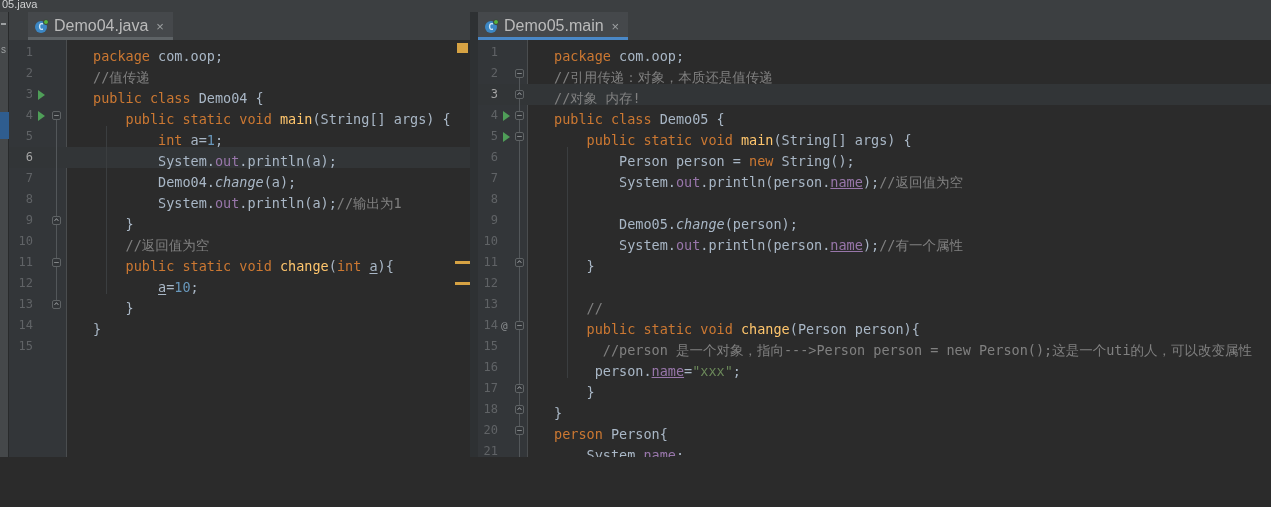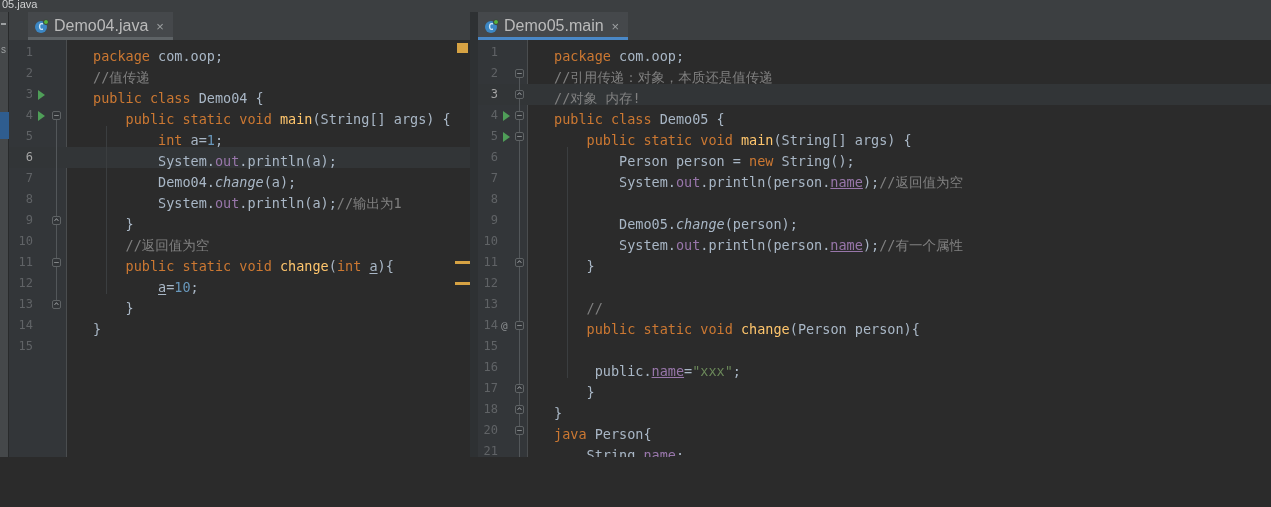--- a/index.html
+++ b/index.html
@@ -408,29 +408,29 @@
               </span>
               <span class="code-cell">
                 <pre><span class="s-def">    </span><span class="s-kw">public static void</span><span class="s-def"> </span><span class="s-mth">change</span><span class="s-def">(Person person){</span></pre>
               </span>
             </div>
             <div class="code-row">
               <span class="ln">15</span>
               <span class="arrow-slot"></span>
               <span class="fold-slot"></span>
               <span class="code-cell">
-                <pre><span class="s-def">      </span></pre>
+                <pre><span class="s-def">      </span><span class="s-cmt">//person 是一个对象，指向---&gt;Person person = new Person();这是一个uti的人，可以改变属性</span></pre>
               </span>
             </div>
             <div class="code-row">
               <span class="ln">16</span>
               <span class="arrow-slot"></span>
               <span class="fold-slot"></span>
               <span class="code-cell">
-                <pre><span class="s-def">     public.</span><span class="s-fld">name</span><span class="s-def">=</span><span class="s-str">"xxx"</span><span class="s-def">;</span></pre>
+                <pre><span class="s-def">     person.</span><span class="s-fld">name</span><span class="s-def">=</span><span class="s-str">"xxx"</span><span class="s-def">;</span></pre>
               </span>
             </div>
             <div class="code-row">
               <span class="ln">17</span>
               <span class="arrow-slot"></span>
               <span class="fold-slot">
                 <span class="fold-box end">^</span>
               </span>
               <span class="code-cell">
                 <pre><span class="s-def">    }</span></pre>
@@ -446,29 +446,29 @@
                 <pre><span class="s-def">}</span></pre>
               </span>
             </div>
             <div class="code-row">
               <span class="ln">20</span>
               <span class="arrow-slot"></span>
               <span class="fold-slot">
                 <span class="fold-box">−</span>
               </span>
               <span class="code-cell">
-                <pre><span class="s-kw">java</span><span class="s-def"> Person{</span></pre>
+                <pre><span class="s-kw">person</span><span class="s-def"> Person{</span></pre>
               </span>
             </div>
             <div class="code-row">
               <span class="ln">21</span>
               <span class="arrow-slot"></span>
               <span class="fold-slot"></span>
               <span class="code-cell">
-                <pre><span class="s-def">    String </span><span class="s-fld">name</span><span class="s-def">;</span></pre>
+                <pre><span class="s-def">    System </span><span class="s-fld">name</span><span class="s-def">;</span></pre>
               </span>
             </div>
             <div class="code-row">
               <span class="ln">22</span>
               <span class="arrow-slot"></span>
               <span class="fold-slot">
                 <span class="fold-box end">^</span>
               </span>
               <span class="code-cell">
                 <pre><span class="s-def">}</span></pre>

